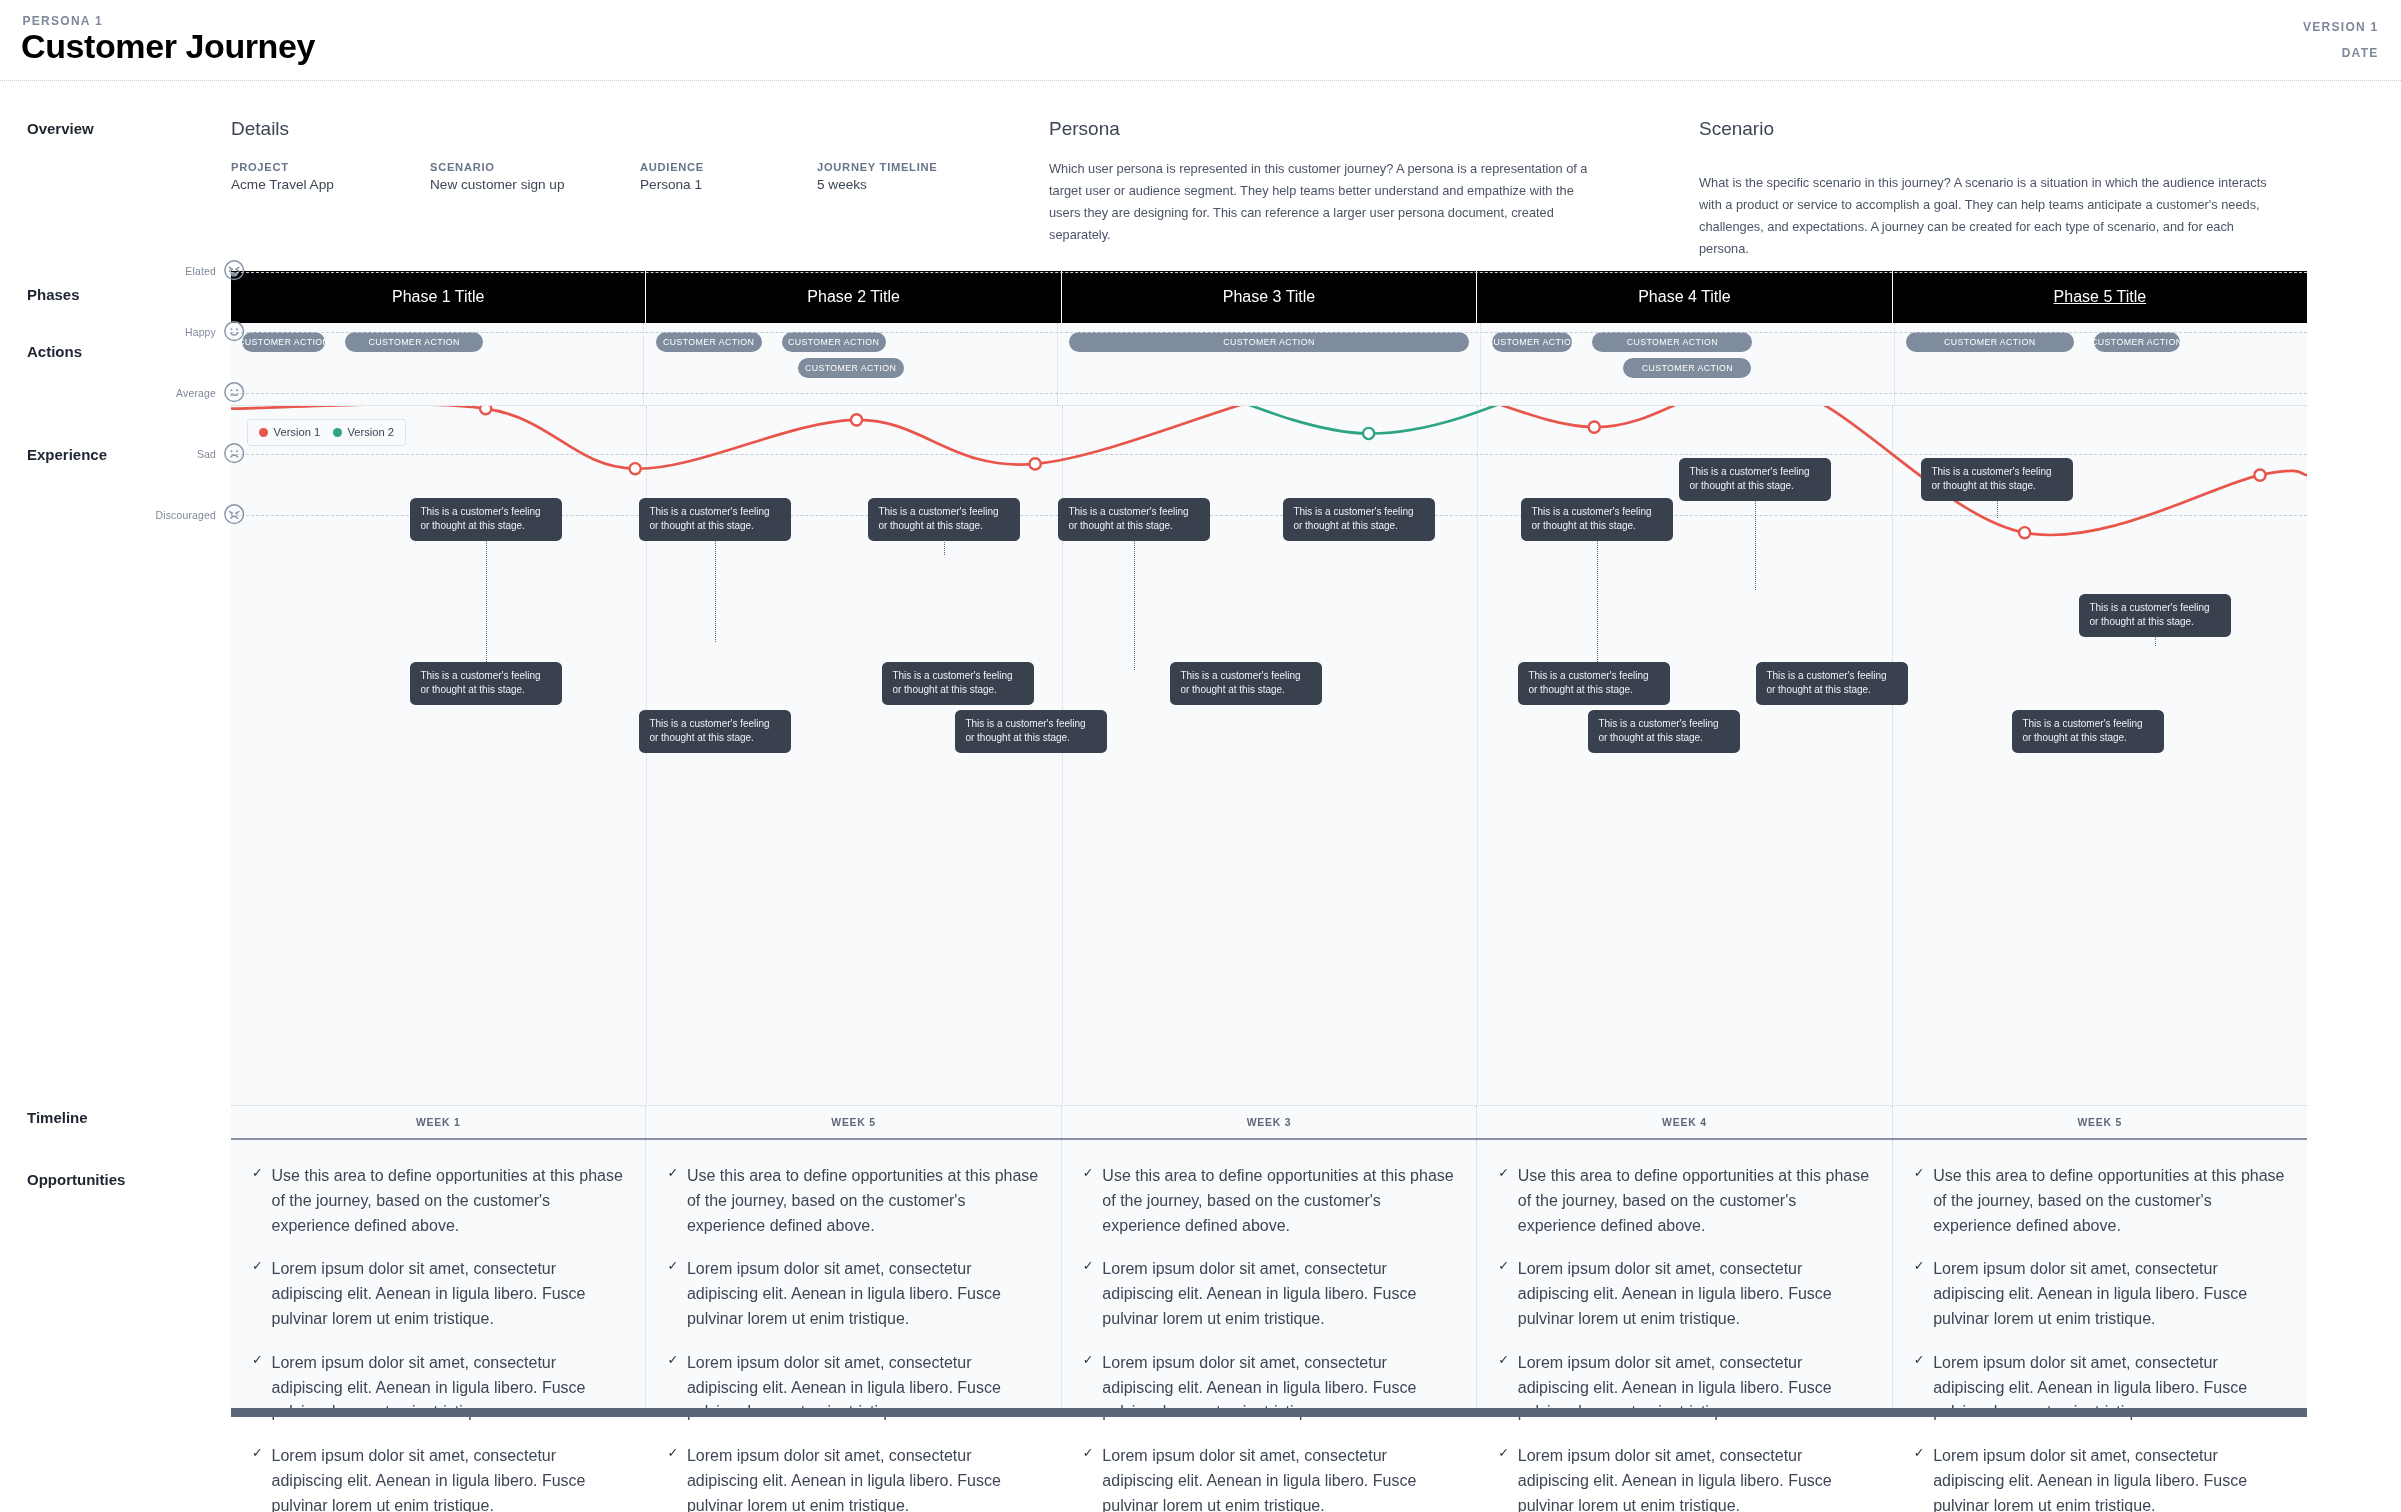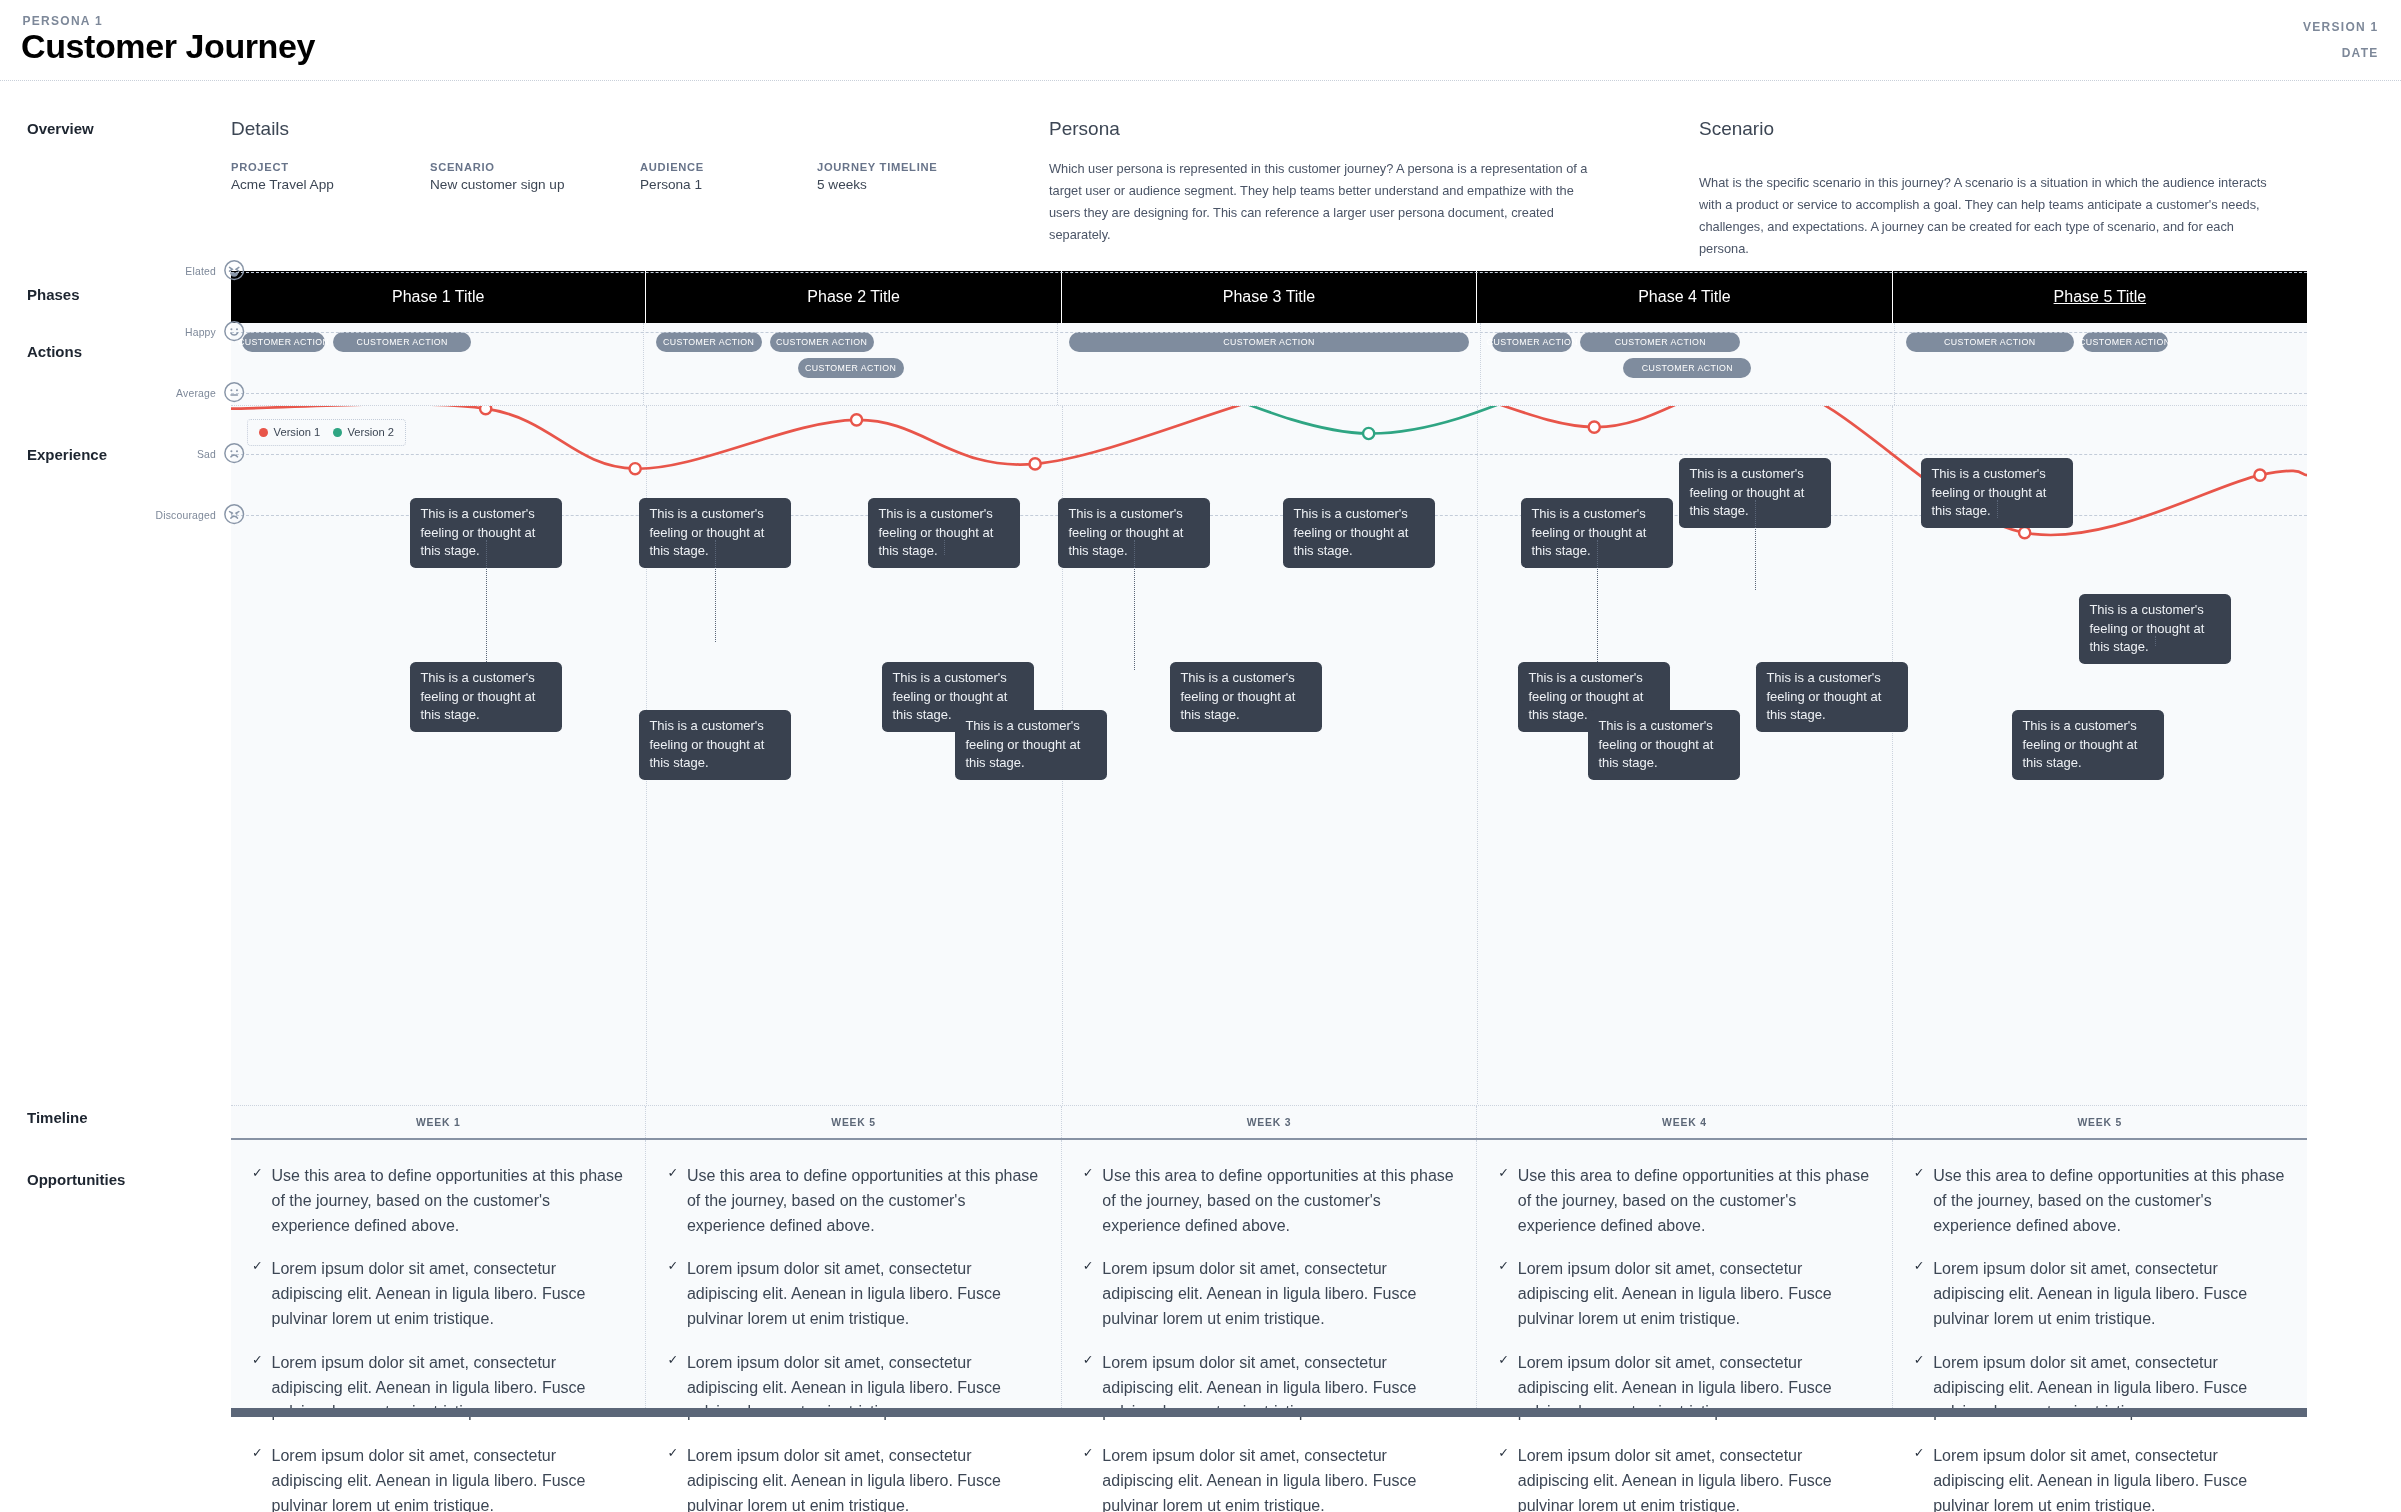--- a/index.html
+++ b/index.html
@@ -75,21 +75,21 @@
     position: absolute; left: 231px; top: 323px;
     width: 2076px; height: 82px;
     display: flex; background: #f8fafc;
   }
   .actions-col {
     flex: 1; position: relative;
     border-right: 1.6px dotted #ccd3de;
     padding: 8.8px 11.2px 0 11.2px;
   }
   .actions-col:last-child { border-right: none; }
-  .act-row { display: flex; gap: 8px; margin-bottom: 6.4px; }
+  .act-row { display: flex; gap: 20px; margin-bottom: 6.4px; }
   .act-pill {
     background: #7f8c9e; color: #fff;
     border-radius: 11.2px; height: 20px;
     display: flex; align-items: center; justify-content: center;
     font-size: 8.8px; letter-spacing: 0.4px; font-weight: 400;
     white-space: nowrap;
   }
 
   
   .chart-band {
@@ -122,21 +122,21 @@
   .emo-text {
     font-size: 10.4px; color: #7d8899; text-align: right;
     width: 88px; letter-spacing: 0.2px;
   }
 
   
   .tip {
     position: absolute;
     background: #39414f; color: #eef1f5;
     border-radius: 5.6px; padding: 7.2px 10.4px;
-    font-size: 13px; line-height: 1.42;
+    font-size: 10px; line-height: 1.42;
     width: 152px;
   }
   .leader {
     position: absolute; width: 0;
     border-left: 1.6px dotted #5b6678;
   }
 
   
   .timeline-band {
     position: absolute; left: 231px; top: 1105px;

